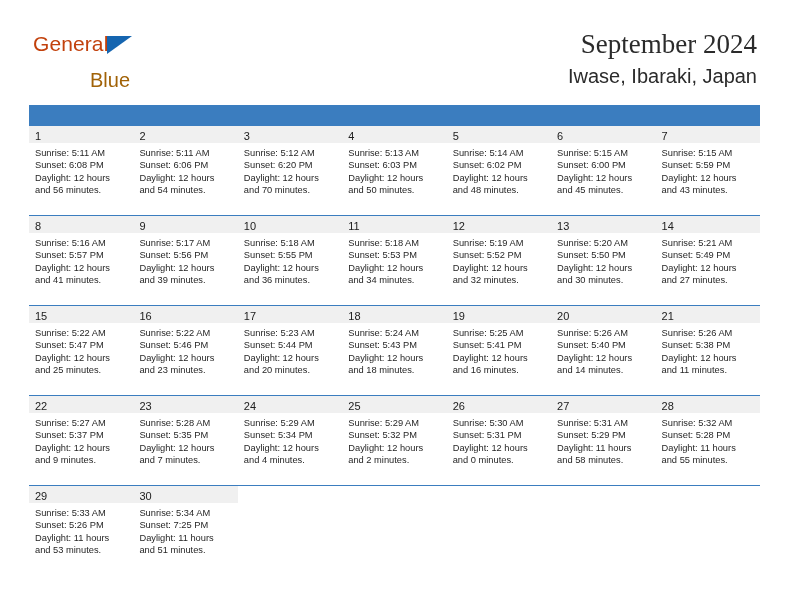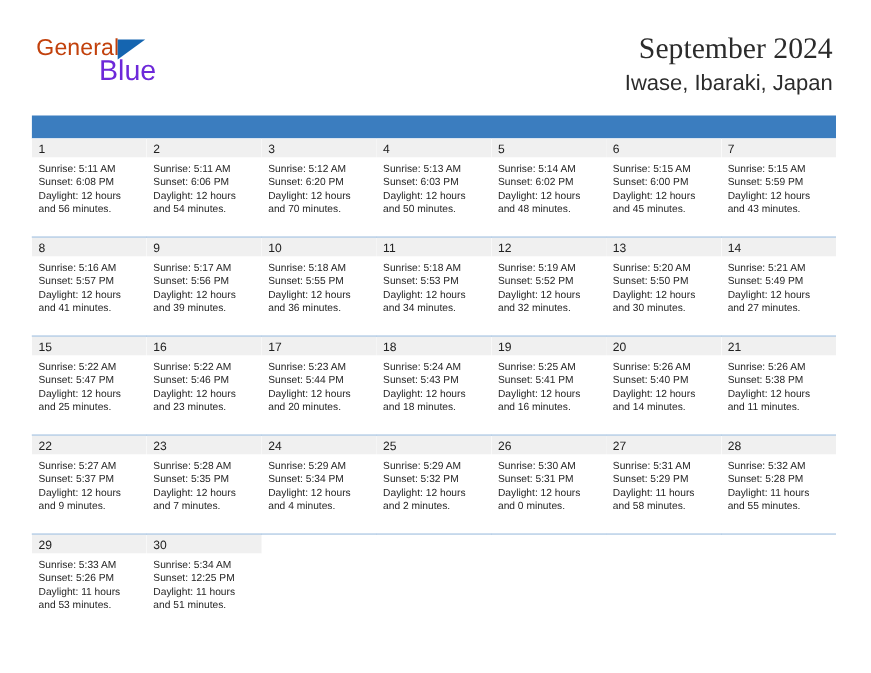--- a/index.html
+++ b/index.html
@@ -41,23 +41,23 @@
     left: 0;
     top: 0;
     font-size: 21px;
     letter-spacing: 0.1px;
     color: #c2410c;
     line-height: 22px;
   }
   .logo-blue {
     position: absolute;
     left: 57px;
-    top: 20px;
-    font-size: 26px;
-    color: #6d28d9;
+    top: 36px;
+    font-size: 20px;
+    color: #a16207;
     line-height: 22px;
   }
   .logo-tri {
     position: absolute;
     left: 74px;
     top: 3px;
     width: 0;
     height: 0;
     border-left: 25px solid #1565b0;
     border-bottom: 18px solid transparent;
@@ -452,21 +452,21 @@
               <div class="day-line">Sunrise: 5:33 AM</div>
               <div class="day-line">Sunset: 5:26 PM</div>
               <div class="day-line">Daylight: 11 hours</div>
               <div class="day-line">and 53 minutes.</div>
             </div>
           </div>
           <div class="day-cell">
             <div class="day-num-band"><span class="day-num">30</span></div>
             <div class="day-body">
               <div class="day-line">Sunrise: 5:34 AM</div>
-              <div class="day-line">Sunset: 12:25 PM</div>
+              <div class="day-line">Sunset: 7:25 PM</div>
               <div class="day-line">Daylight: 11 hours</div>
               <div class="day-line">and 51 minutes.</div>
             </div>
           </div>
           <div class="day-cell empty">
             <div class="day-num-band"><span class="day-num"></span></div>
             <div class="day-body">
               <div class="day-line"></div>
               <div class="day-line"></div>
               <div class="day-line"></div>

